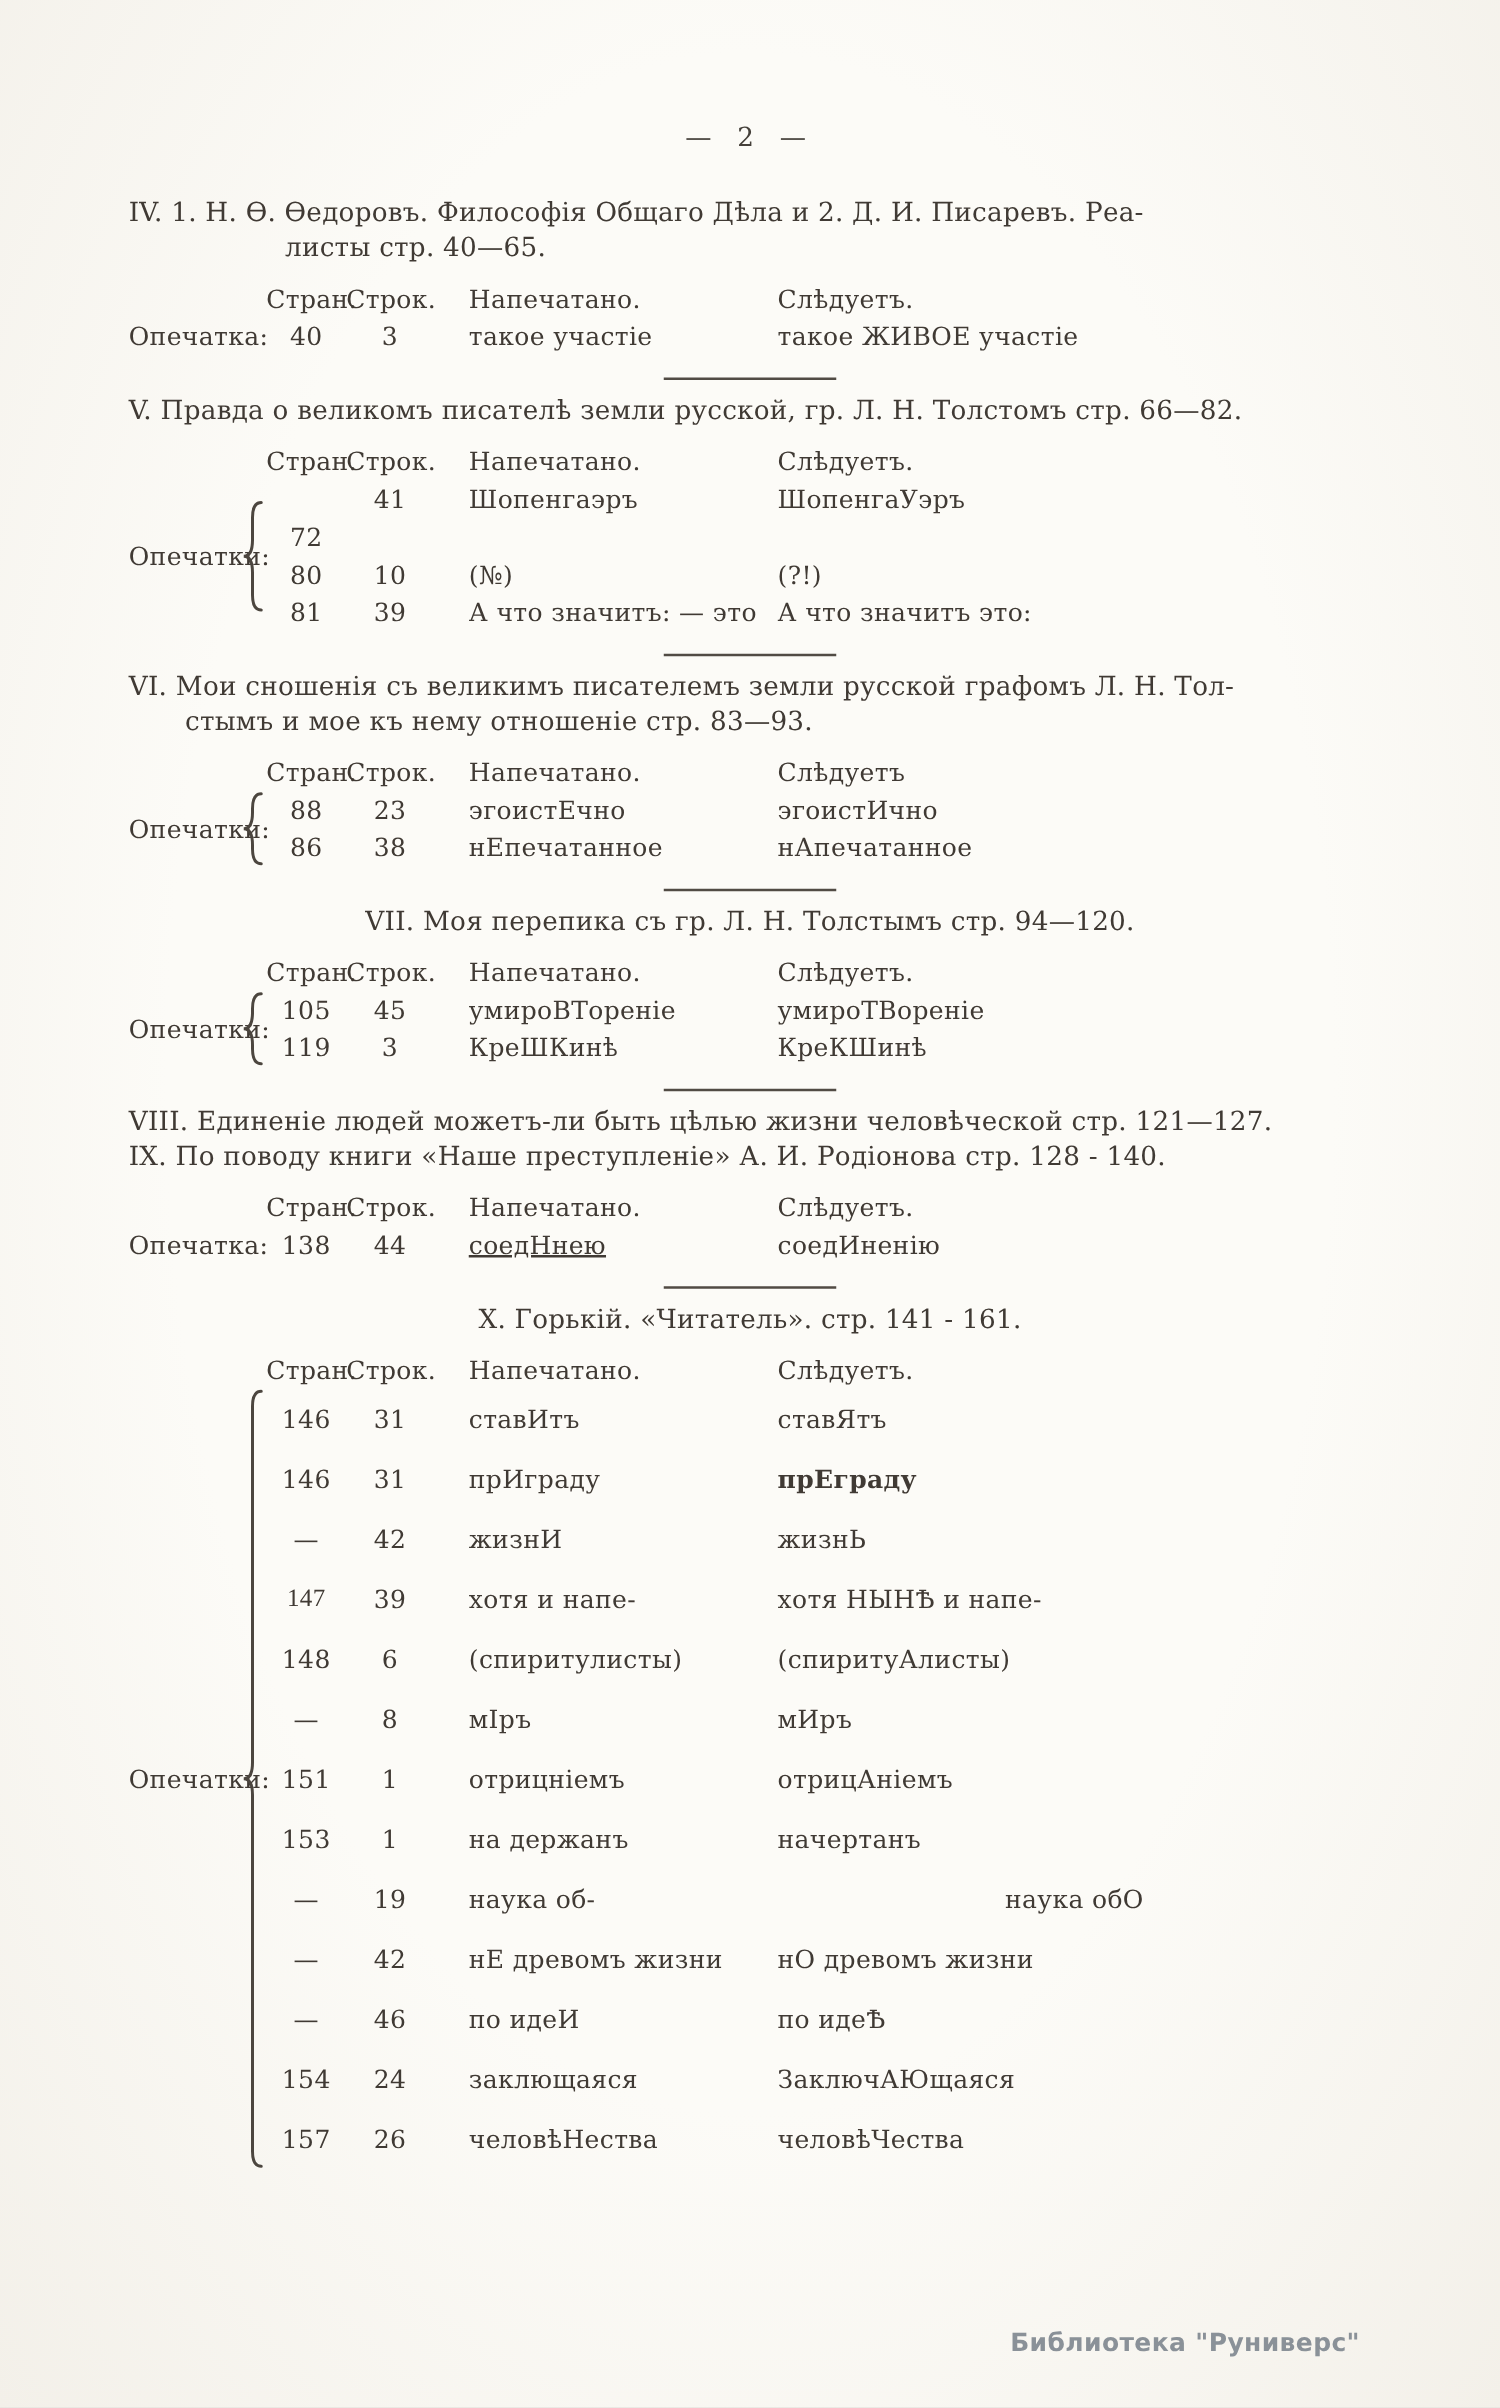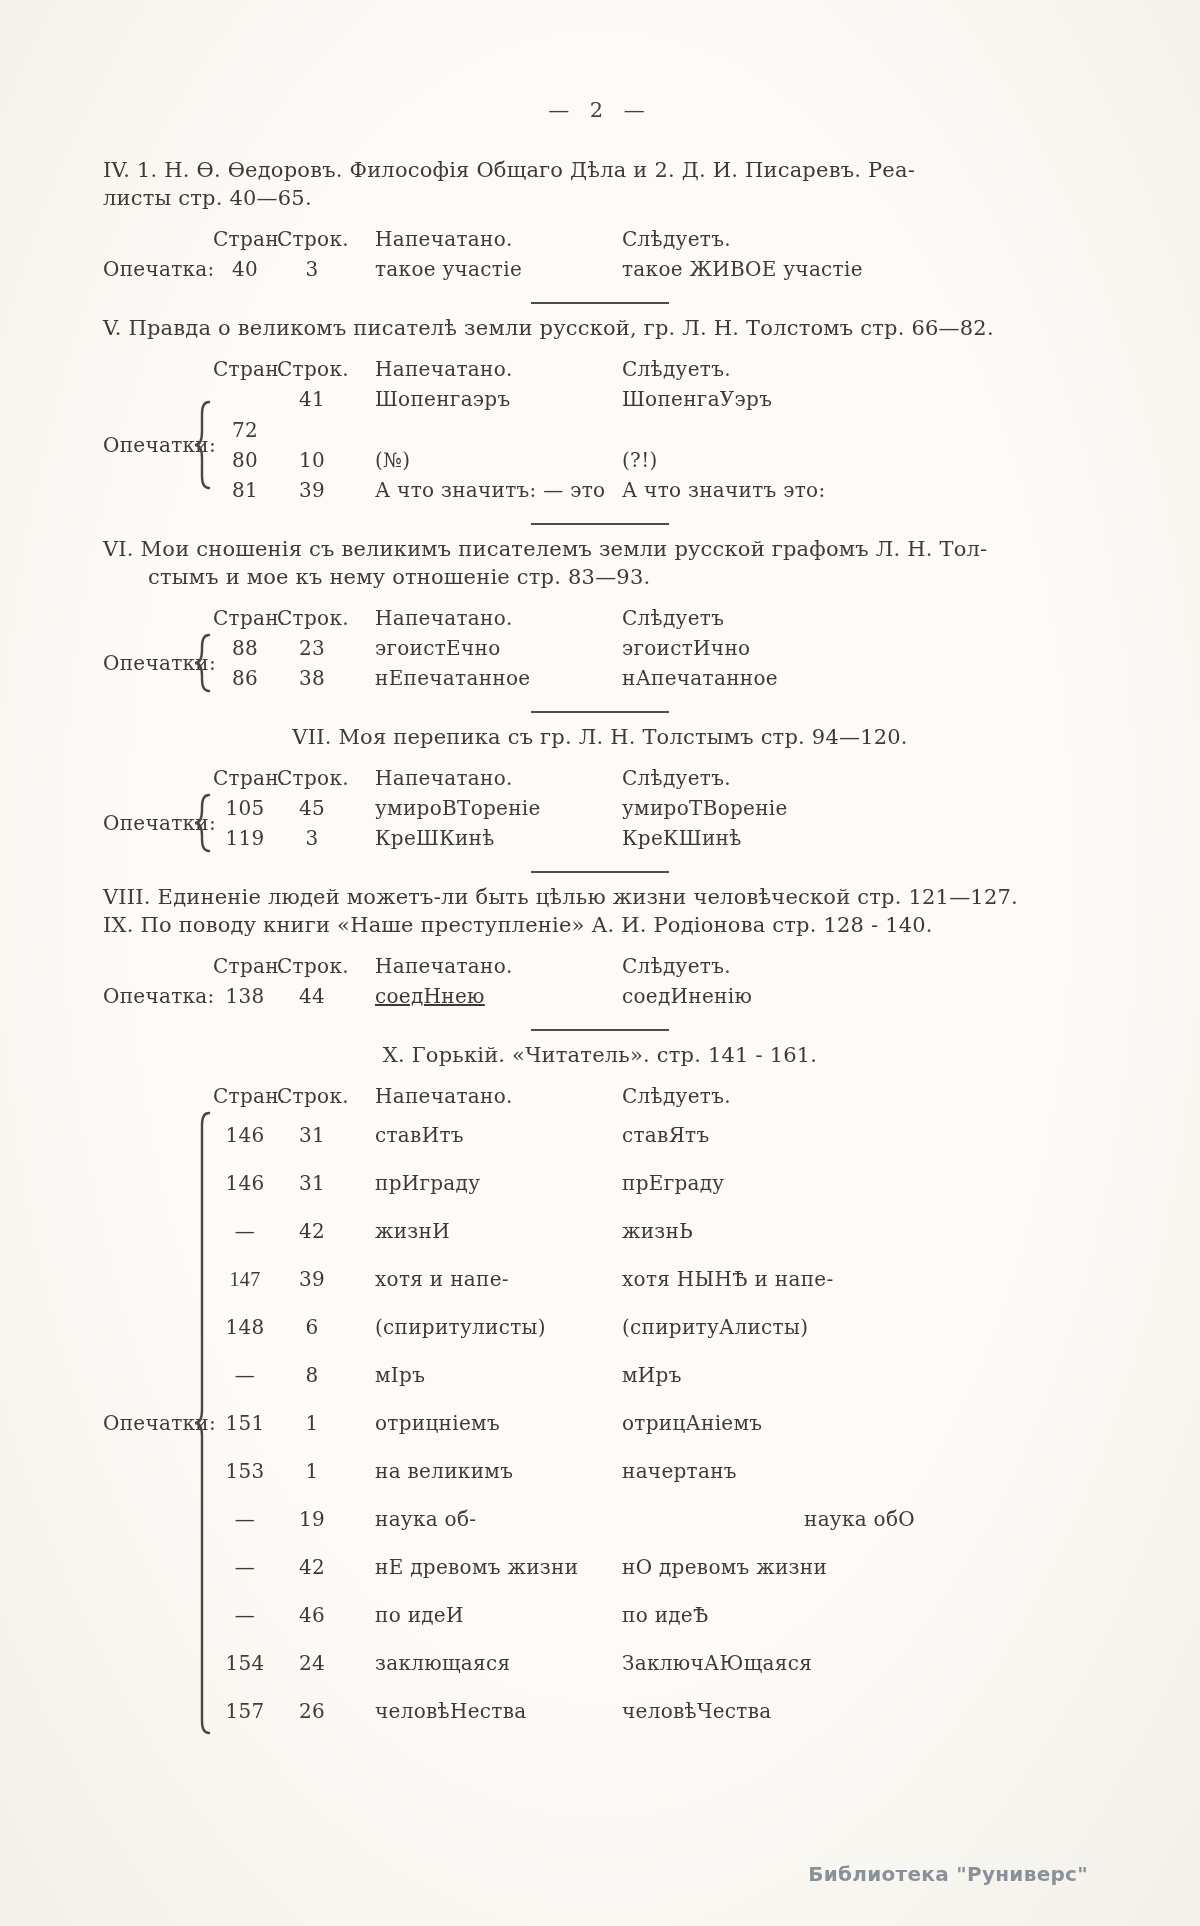--- a/index.html
+++ b/index.html
@@ -13,21 +13,21 @@
     position:relative; width:1200px; height:1926px; overflow:hidden;
     background:radial-gradient(ellipse at 50% 45%, #fcfbf7 55%, #f3f0e9 100%);
   }
   .page-number {
     position:absolute; top:98px; left:0; width:100%;
     text-align:center; font-size:21px; letter-spacing:7px; color:#45403a;
   }
   .content { position:absolute; top:148px; left:103px; width:994px; }
   .section { margin-top:8px; }
   .heading-line { font-size:21px; line-height:28px; letter-spacing:0.2px; white-space:nowrap; }
-  .section-iv .hl-1 { }
+  .section-iv .hl-1 { margin-left:125px; }
   .section-vi .hl-1 { margin-left:45px; }
   .section-vii .heading-line, .section-x .heading-line { text-align:center; }
   .t-grid {
     display:grid;
     grid-template-columns:90px 20px 64px 70px 28px 247px auto;
     margin-top:10px;
   }
   .t-head { height:32px; line-height:34px; font-size:20px; letter-spacing:0.3px; white-space:nowrap; }
   .t-cell { height:30px; line-height:30px; font-size:20px; letter-spacing:0.3px; white-space:nowrap; }
   .section-x .t-cell { height:48px; line-height:48px; }
@@ -187,21 +187,21 @@
               <path d="M16 2 Q9 2 9 14 L9 299 Q9 312 2 312 Q9 312 9 325 L9 610 Q9 622 16 622" fill="none" stroke="#4c463f" stroke-width="2.4" stroke-linecap="round"></path>
             </svg>
           </div>
           <div class="t-cell t-c" style="grid-area: 2 / 3;">146</div>
           <div class="t-cell t-c" style="grid-area: 2 / 4;">31</div>
           <div class="t-cell" style="grid-area: 2 / 6;">ставИтъ</div>
           <div class="t-cell" style="grid-area: 2 / 7;">ставЯтъ</div>
           <div class="t-cell t-c" style="grid-area: 3 / 3;">146</div>
           <div class="t-cell t-c" style="grid-area: 3 / 4;">31</div>
           <div class="t-cell" style="grid-area: 3 / 6;">прИграду</div>
-          <div class="t-cell" style="grid-area: 3 / 7;">прЕграду</div>
+          <div class="t-cell" style="grid-area: 3 / 7; font-weight: bold;">прЕграду</div>
           <div class="t-cell t-c" style="grid-area: 4 / 3;">—</div>
           <div class="t-cell t-c" style="grid-area: 4 / 4;">42</div>
           <div class="t-cell" style="grid-area: 4 / 6;">жизнИ</div>
           <div class="t-cell" style="grid-area: 4 / 7;">жизнЬ</div>
           <div class="t-cell t-c" style="grid-area: 5 / 3; font-family: Liberation Serif, serif;">147</div>
           <div class="t-cell t-c" style="grid-area: 5 / 4;">39</div>
           <div class="t-cell" style="grid-area: 5 / 6;">хотя и напе-</div>
           <div class="t-cell" style="grid-area: 5 / 7;">хотя НЫНѢ и напе-</div>
           <div class="t-cell t-c" style="grid-area: 6 / 3;">148</div>
           <div class="t-cell t-c" style="grid-area: 6 / 4;">6</div>
@@ -210,21 +210,21 @@
           <div class="t-cell t-c" style="grid-area: 7 / 3;">—</div>
           <div class="t-cell t-c" style="grid-area: 7 / 4;">8</div>
           <div class="t-cell" style="grid-area: 7 / 6;">мІръ</div>
           <div class="t-cell" style="grid-area: 7 / 7;">мИръ</div>
           <div class="t-cell t-c" style="grid-area: 8 / 3;">151</div>
           <div class="t-cell t-c" style="grid-area: 8 / 4;">1</div>
           <div class="t-cell" style="grid-area: 8 / 6;">отрицніемъ</div>
           <div class="t-cell" style="grid-area: 8 / 7;">отрицАніемъ</div>
           <div class="t-cell t-c" style="grid-area: 9 / 3;">153</div>
           <div class="t-cell t-c" style="grid-area: 9 / 4;">1</div>
-          <div class="t-cell" style="grid-area: 9 / 6;">на великимъ</div>
+          <div class="t-cell" style="grid-area: 9 / 6;">на держанъ</div>
           <div class="t-cell" style="grid-area: 9 / 7;">начертанъ</div>
           <div class="t-cell t-c" style="grid-area: 10 / 3;">—</div>
           <div class="t-cell t-c" style="grid-area: 10 / 4;">19</div>
           <div class="t-cell" style="grid-area: 10 / 6;">наука об-</div>
           <div class="t-cell" style="grid-area: 10 / 7; text-align: center;">наука обО</div>
           <div class="t-cell t-c" style="grid-area: 11 / 3;">—</div>
           <div class="t-cell t-c" style="grid-area: 11 / 4;">42</div>
           <div class="t-cell" style="grid-area: 11 / 6;">нЕ древомъ жизни</div>
           <div class="t-cell" style="grid-area: 11 / 7;">нО древомъ жизни</div>
           <div class="t-cell t-c" style="grid-area: 12 / 3;">—</div>

